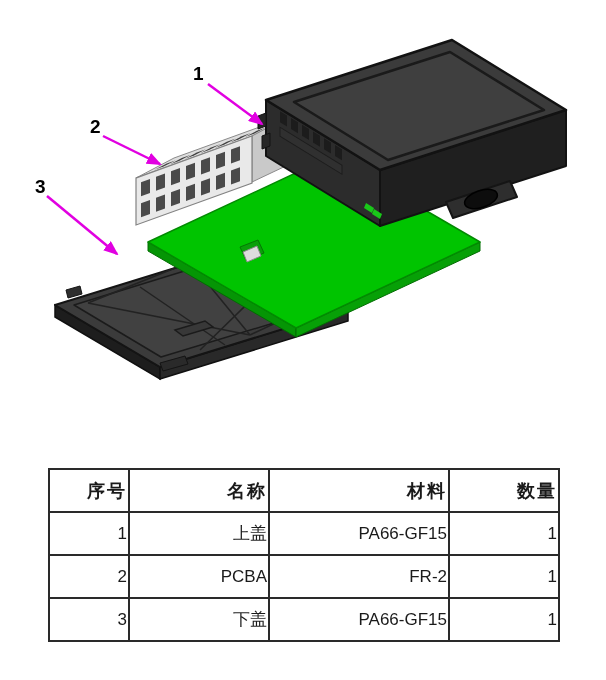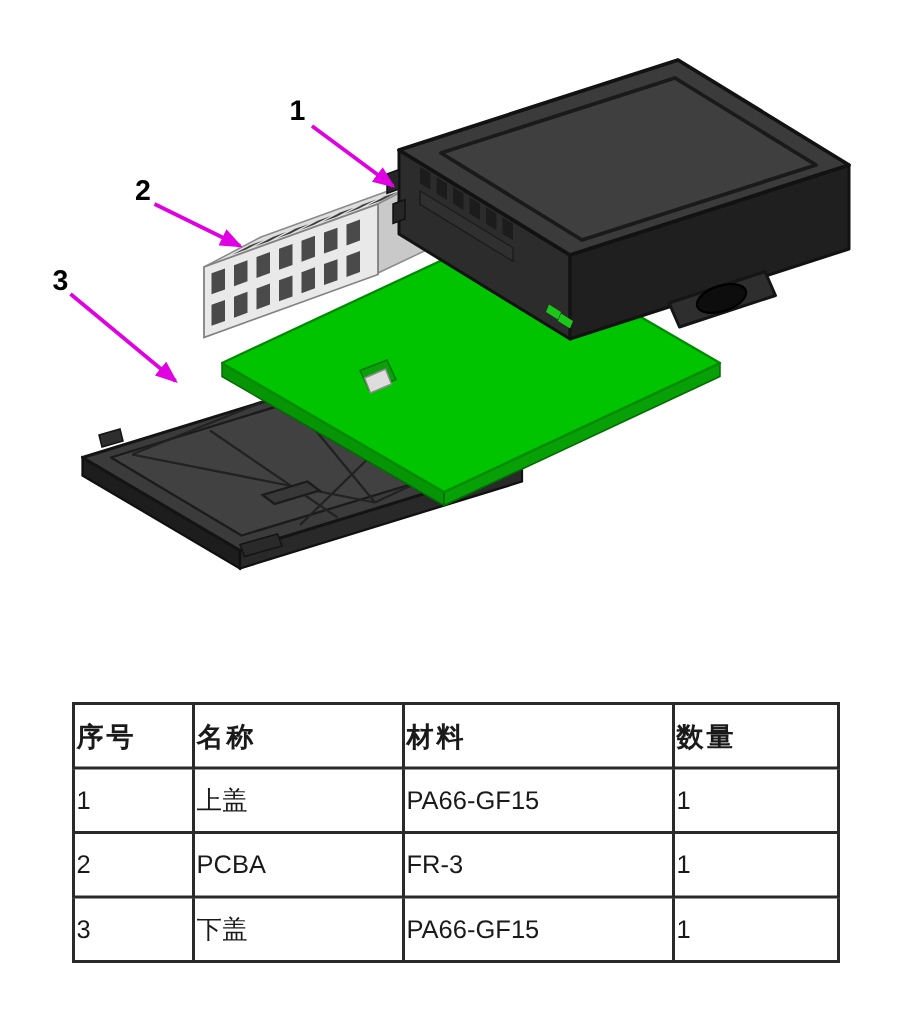--- a/index.html
+++ b/index.html
@@ -12,21 +12,21 @@
   }
   .diagram-wrap{width:606px;height:452px;}
   .table-wrap{padding-left:48px;margin-top:16px;}
   table.bom{
     border-collapse:collapse;
     width:510px;
     table-layout:fixed;
   }
   table.bom th, table.bom td{
     border:2px solid #2a2a2a;
-    text-align:left;
+    text-align:right;
     vertical-align:middle;
     height:39px;
     color:#1a1a1a;
     background:#ffffff;
   }
   table.bom th{font-size:18px;font-weight:bold;letter-spacing:2px;}
   table.bom td{font-size:17px;}
   svg text.callout{font-family:"Liberation Sans",sans-serif;font-size:19px;font-weight:bold;fill:#000;}
 </style>
 </head>
@@ -163,21 +163,21 @@
       <tbody>
         <tr>
           <td>1</td>
           <td>上盖</td>
           <td>PA66-GF15</td>
           <td>1</td>
         </tr>
         <tr>
           <td>2</td>
           <td>PCBA</td>
-          <td>FR-3</td>
+          <td>FR-2</td>
           <td>1</td>
         </tr>
         <tr>
           <td>3</td>
           <td>下盖</td>
           <td>PA66-GF15</td>
           <td>1</td>
         </tr>
       </tbody>
     </table>

